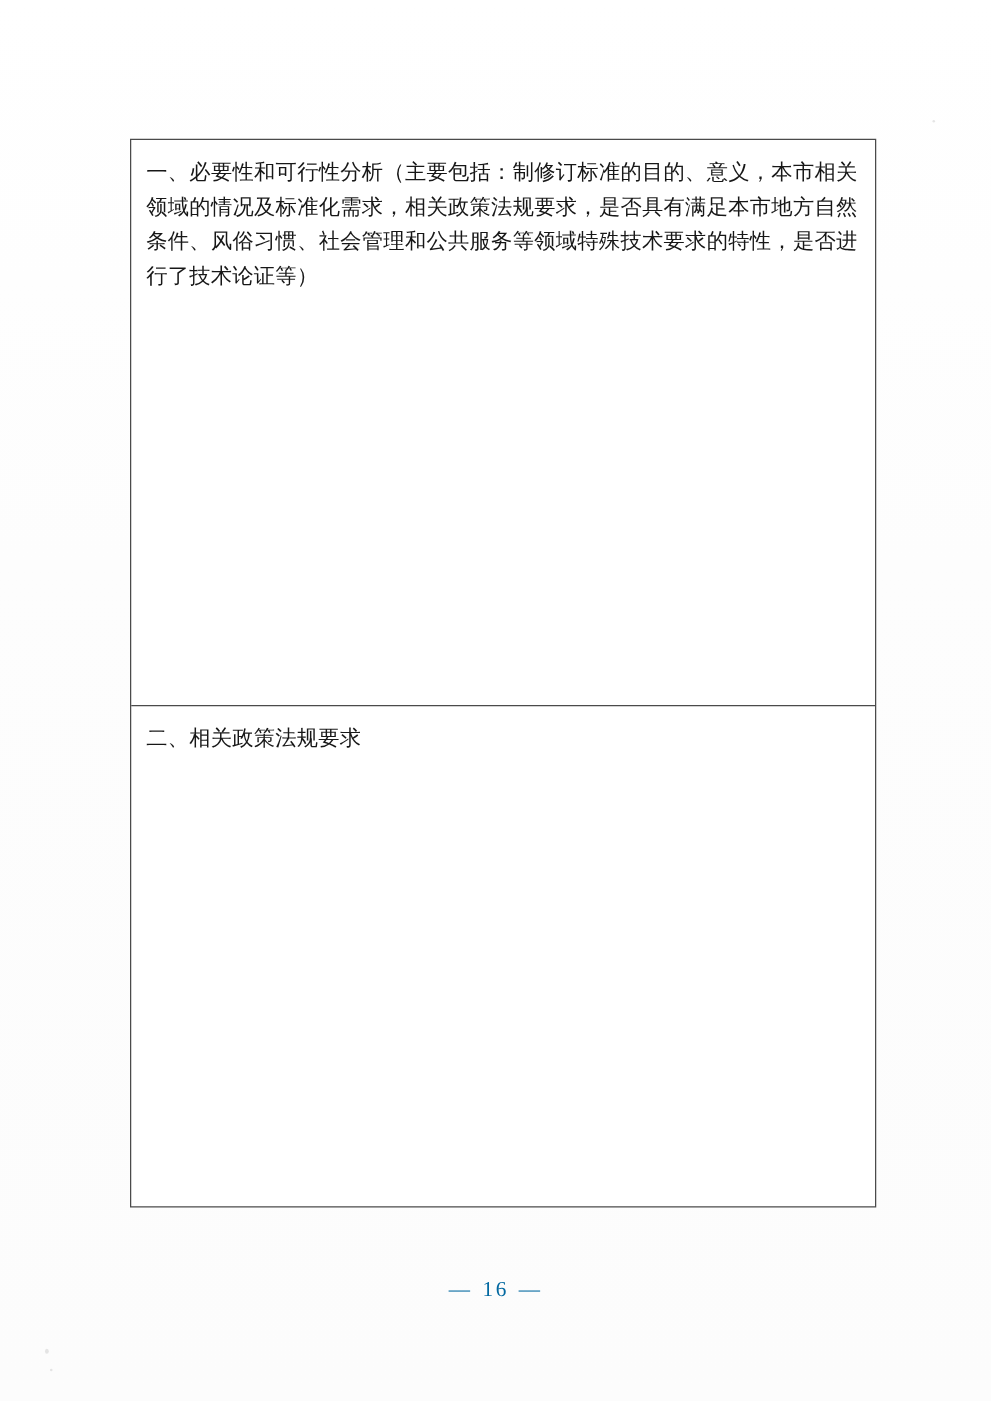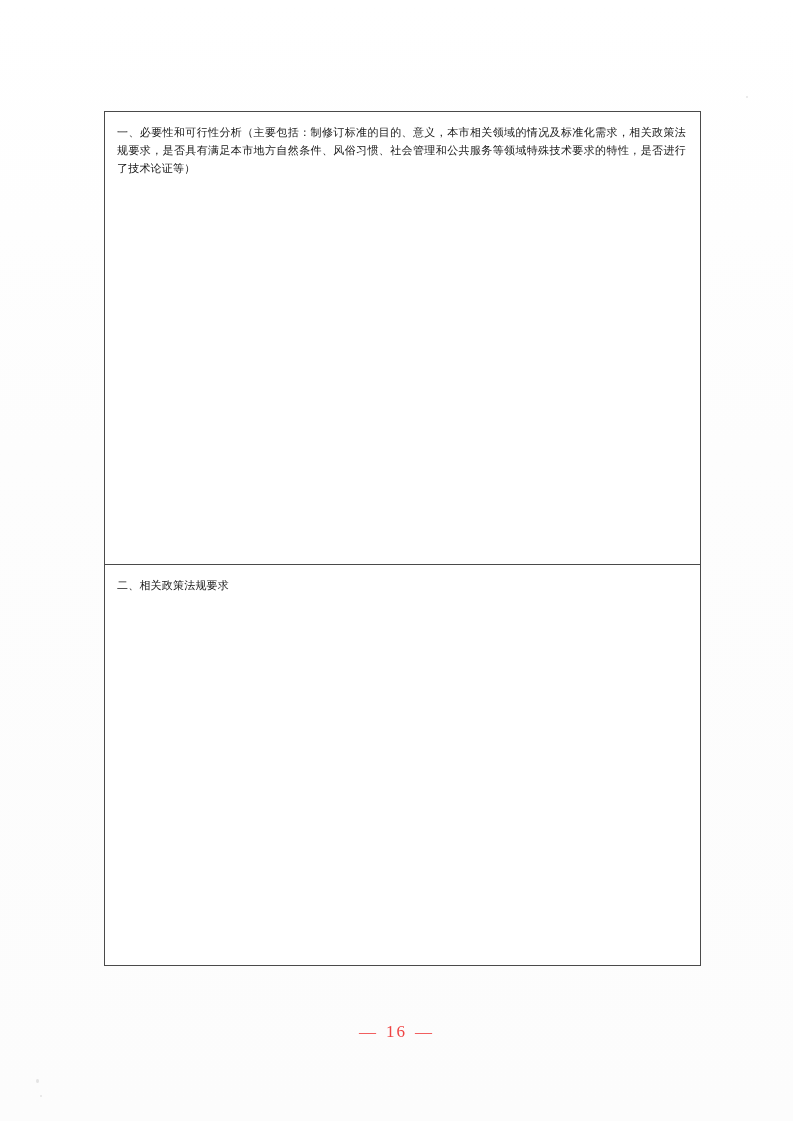--- a/index.html
+++ b/index.html
@@ -45,21 +45,21 @@
   }
   .section.first {
     height: 453px;
     border-bottom: 1px solid #4a4a4a;
   }
   .section.second {
     height: 400px;
   }
 
   .section-text {
-    font-size: 11px;
+    font-size: 17px;
     line-height: 1.62;
     letter-spacing: 0.2px;
     text-align: justify;
     text-justify: inter-ideograph;
     padding: 12px 14px 0 12px;
     color: #171717;
     font-family: "Liberation Serif", "DejaVu Serif", serif;
   }
 
   .section-body {
@@ -68,21 +68,21 @@
   }
 
   .page-number {
     position: absolute;
     left: 0;
     right: 0;
     top: 1022px;
     text-align: center;
     font-size: 17px;
     letter-spacing: 2px;
-    color: #ef4444;
+    color: #0369a1;
     font-family: "Liberation Serif", "DejaVu Serif", serif;
   }
   .page-number .dash {
     display: inline-block;
     padding: 0 8px;
   }
 
   
   .speck {
     position: absolute;

